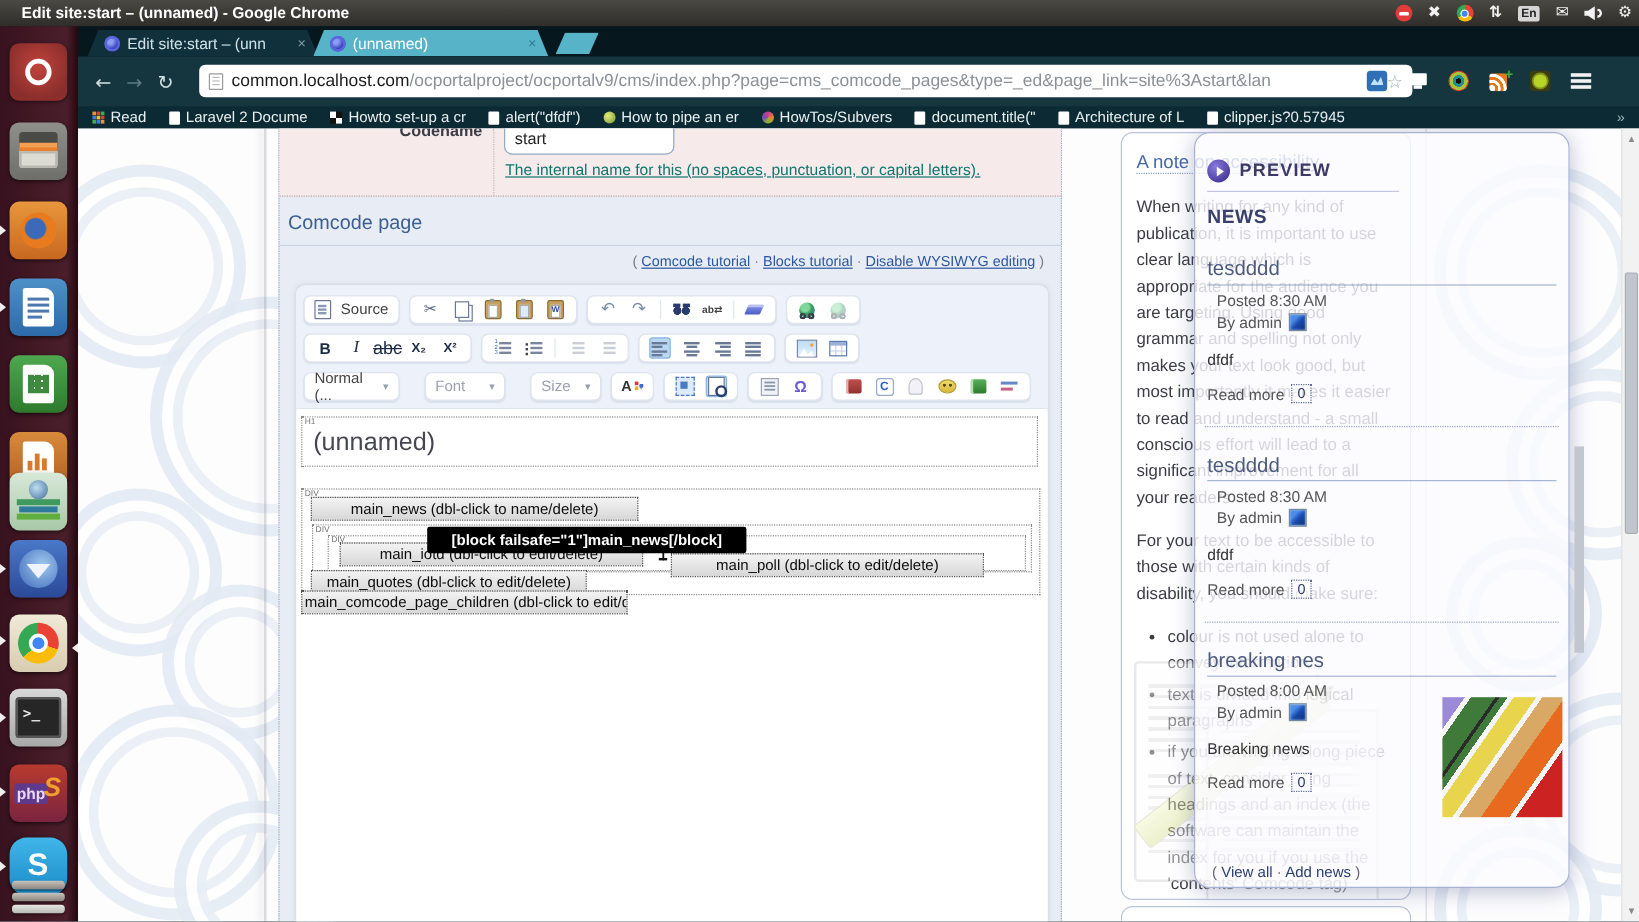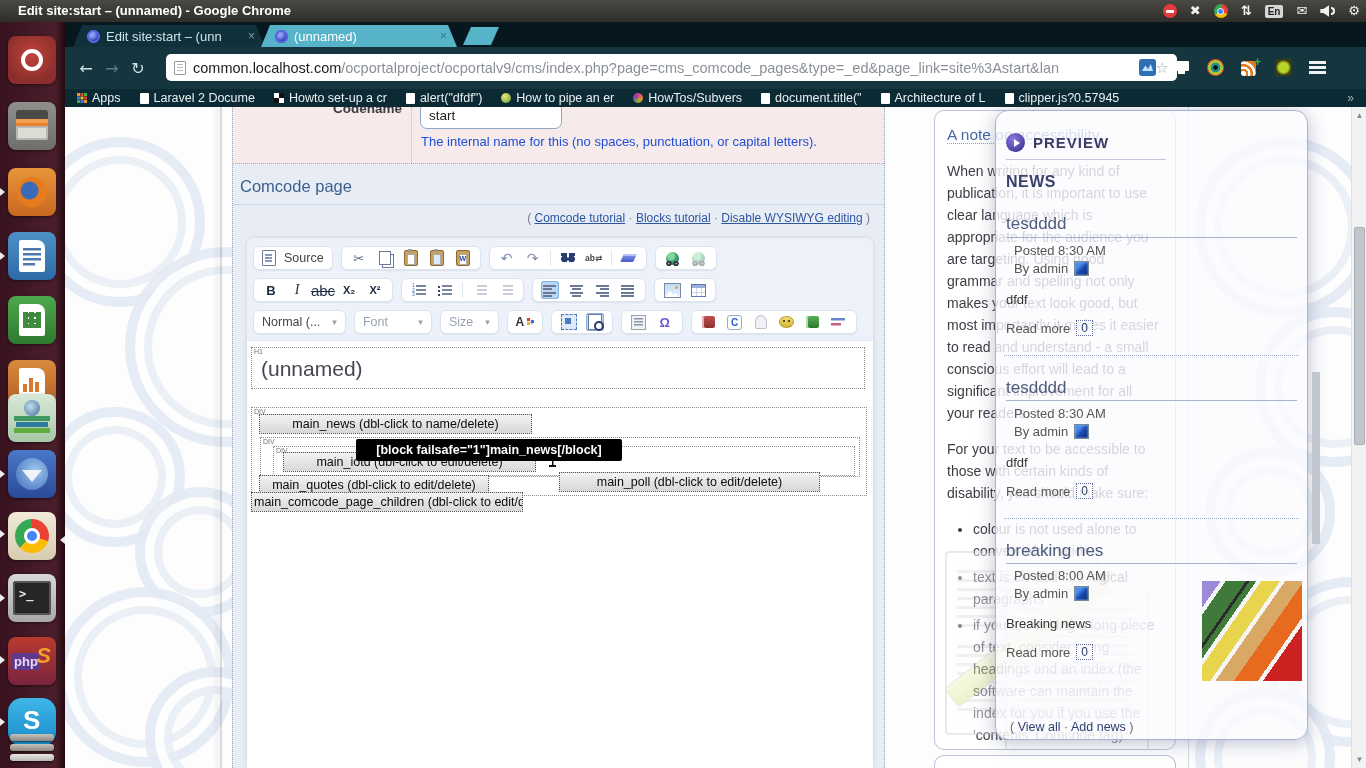--- a/index.html
+++ b/index.html
@@ -153,21 +153,21 @@
   #wrapedge2{position:absolute;left:1123px;top:0;width:1px;height:661px;background:rgba(130,140,170,.30);}
 
   
   #main-panel{position:absolute;left:167px;top:0;width:653px;height:661px;
     border-left:1px dotted #9aa4ba;border-right:1px dotted #9aa4ba;box-sizing:border-box;background:#e8edf5;}
   .sec-pink{position:absolute;left:0;top:0;width:651px;height:56px;background:#f6ebea;border-bottom:1px dotted #b5a3a3;}
   .colsep{position:absolute;left:178px;top:0;width:1px;height:56px;border-left:1px dotted #c5b5b5;}
   .lbl-codename{position:absolute;right:482px;top:-6px;font-weight:bold;font-size:13.5px;color:#3c3c46;}
   .inp-codename{position:absolute;left:187px;top:-5px;width:142px;height:27px;background:#fff;border:1px solid #8fa8c8;
     border-radius:7px;font-size:13.5px;color:#222;padding:2px 8px;box-sizing:border-box;font-family:"Liberation Sans",sans-serif;}
-  .help-codename{position:absolute;left:188px;top:27px;font-size:13px;color:#1d4ed8;}
+  .help-codename{position:absolute;left:188px;top:27px;font-size:13px;color:#0f766e;text-decoration:underline;}
   .sec-head{position:absolute;left:0;top:57px;width:651px;height:74px;}
   .h2-title{position:absolute;left:7px;top:13px;font-size:16.5px;color:#3c5e90;}
   .h2-rule{position:absolute;left:0;top:40px;width:651px;height:1px;background:#ccd5e6;}
   .tut-links{position:absolute;right:14px;top:47px;font-size:12px;color:#7a7a8a;}
   .tut-links a{color:#2d56a0;text-decoration:underline;}
 
   
   #editor{position:absolute;left:14px;top:131px;width:626px;height:530px;background:#fff;border-radius:7px 7px 0 0;
     box-shadow:0 0 4px rgba(100,110,140,.25);}
   #ck-top{position:absolute;left:0;top:0;width:626px;height:103px;background:#edf1f9;border-radius:7px 7px 0 0;
@@ -221,21 +221,21 @@
   .ic-img::before{content:"";position:absolute;right:2px;top:2px;width:3px;height:3px;border-radius:50%;background:#f0a83c;}
   .ic-table{width:15px;height:13px;border:1px solid #5a7ab0;box-sizing:border-box;background:
     linear-gradient(#9ab0d8 0 0) 0 0/15px 3px no-repeat,
     linear-gradient(#c8d4ea 0 0) 4.5px 0/1px 13px no-repeat,
     linear-gradient(#c8d4ea 0 0) 9.5px 0/1px 13px no-repeat,
     linear-gradient(#c8d4ea 0 0) 0 7px/15px 1px no-repeat,#fff;}
   .dd{display:inline-flex;align-items:center;background:#fff;border:1px solid #dde4ee;border-radius:6px;
     padding:0 8px;margin-right:8px;height:24px;box-sizing:border-box;font-size:12.5px;color:#444;
     box-shadow:0 1px 1px rgba(80,100,140,.10);}
   .dd .car{margin-left:12px;color:#98a0ae;font-size:9px;}
-  .dd.ghosted{color:#9aa2b2;}
+  .dd.ghosted{color:#9aa2b2;margin-left:13px;}
   .ic-colorA{font-weight:bold;font-size:12px;color:#333;position:relative;padding-right:2px;}
   .ic-colorA::after{content:"";position:absolute;right:-4px;top:3px;width:3px;height:3px;background:#d83a2e;box-shadow:0 4px 0 #e8b42e,4px 2px 0 #3f6ae0;}
   .ic-max{width:14px;height:14px;border:1px dashed #4a7ac0;background:#dceafc;position:relative;}
   .ic-max::after{content:"";position:absolute;left:3px;top:3px;width:6px;height:6px;background:#4a7ac0;}
   .ic-preview{width:12px;height:14px;background:#fff;border:1px solid #6a7a96;position:relative;}
   .ic-preview::after{content:"";position:absolute;right:-3px;bottom:-2px;width:6px;height:6px;border:2px solid #2a3b6e;border-radius:50%;background:rgba(255,255,255,.6);}
   .ic-divblock{width:13px;height:13px;border:1px solid #9aa4b6;background:
     linear-gradient(#8a96aa 0 0) 2px 2px/9px 1.5px no-repeat,
     linear-gradient(#8a96aa 0 0) 2px 5px/9px 1.5px no-repeat,
     linear-gradient(#8a96aa 0 0) 2px 8px/9px 1.5px no-repeat,#f0f2f6;}
@@ -395,21 +395,21 @@
     <span class="ext ext3"></span>
     <span class="ext ext4"></span>
     <span class="ext ext5"></span>
     <span class="hamb"></span>
   </div>
 </div>
 
 <div class="abs" id="bookmarks">
   <span class="bm">
       <span class="bm-grid"></span>
-      <span>Apps</span>
+      <span>Read</span>
     </span>
   <span class="bm">
       <span class="bm-doc"></span>
       <span>Laravel 2 Docume</span>
     </span>
   <span class="bm">
       <span class="bm-check"></span>
       <span>Howto set-up a cr</span>
     </span>
   <span class="bm">
@@ -631,21 +631,21 @@
           <span class="dlabel">DIV</span>
           <div class="blk" style="left:7px;top:6px;width:273px;">main_news (dbl-click to name/delete)</div>
           <div class="dbox" style="left:8px;top:29px;width:600px;height:40px;">
             <span class="dlabel">DIV</span>
             <div class="dbox" style="left:12px;top:8px;width:582px;height:30px;">
               <span class="dlabel">DIV</span>
             </div>
           </div>
           <div class="blk" style="left:31px;top:44px;width:253px;">main_iotd (dbl-click to edit/delete)</div>
           <div id="caret" style="left:297px;top:45px;"></div>
-          <div class="blk" style="left:307px;top:48px;width:261px;margin-top:16px;">main_poll (dbl-click to edit/delete)</div>
+          <div class="blk" style="left:307px;top:37px;width:261px;margin-top:16px;">main_poll (dbl-click to edit/delete)</div>
           <div class="blk" style="left:7px;top:67px;width:230px;">main_quotes (dbl-click to edit/delete)</div>
         </div>
         <div class="blk leftclip" style="left:4px;top:150px;width:272px;">main_comcode_page_children (dbl-click to edit/delete)</div>
         <div id="tooltip">[block failsafe="1"]main_news[/block]</div>
       </div>
     </div>
   </div>
 
   <div id="article">
     <h3>A note on accessibility</h3>

